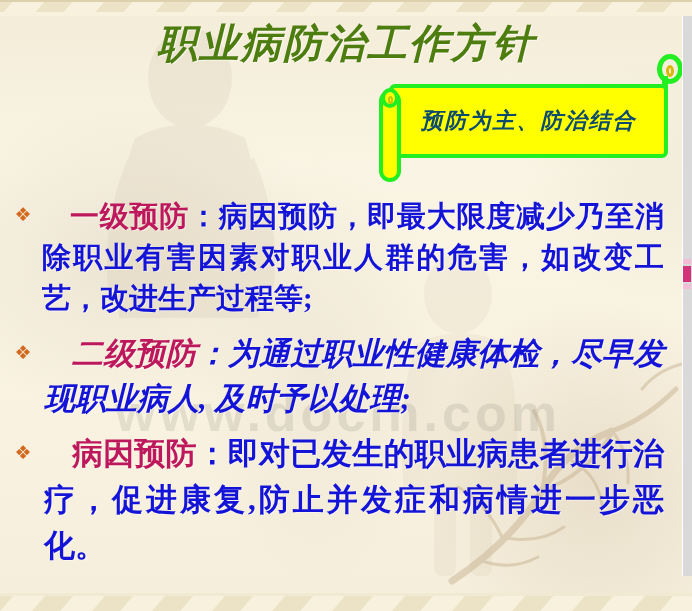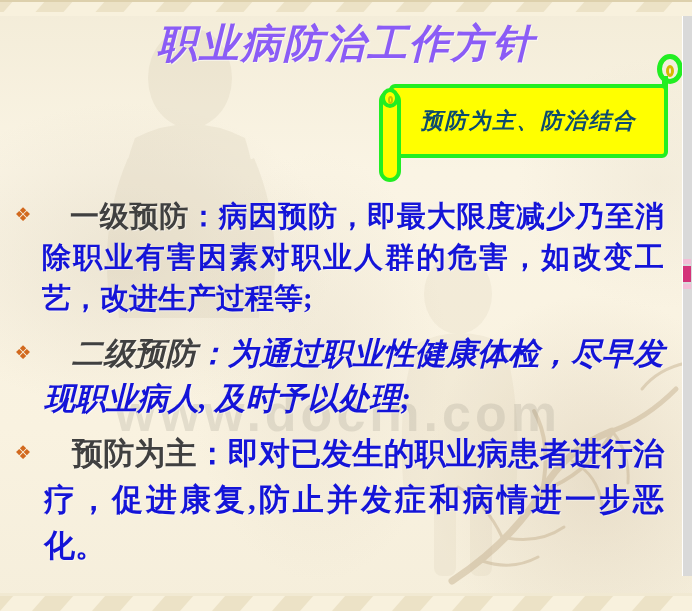--- a/index.html
+++ b/index.html
@@ -90,21 +90,21 @@
     position: absolute;
     left: 0;
     top: 16px;
     width: 692px;
     text-align: center;
     font-family: "Liberation Serif", "DejaVu Serif", serif;
     font-size: 40px;
     font-weight: 700;
     font-style: italic;
     letter-spacing: 2px;
-    color: #8b5cf6;
+    color: #4d7c0f;
     text-shadow: 1px 1px 0 rgba(255,255,255,.6);
     white-space: nowrap;
   }
 
   
   .scroll-wrap {
     position: absolute;
     left: 375px;
     top: 62px;
     width: 310px;
@@ -228,21 +228,21 @@
   .bullet-text {
     display: block;
     font-family: "Liberation Serif", "DejaVu Serif", serif;
     color: #1414d8;
     font-weight: 700;
     text-align: justify;
     text-justify: inter-character;
     text-shadow: 1px 1px 0 rgba(255,255,255,.45);
   }
   .bullet-text .lead {
-    color: #404040;
+    color: #be185d;
   }
 
   .b1 .bullet-marker { top: 9px; }
   .b1 .bullet-text {
     font-size: 29px;
     line-height: 41px;
     padding: 0 14px 0 42px;
     text-indent: 28px;
   }
 
@@ -399,21 +399,21 @@
       <span class="bullet-text"><span class="lead">一级预防</span><span>：病因预防，即最大限度减少乃至消除职业有害因素对职业人群的危害，如改变工艺，改进生产过程等;</span></span>
     </div>
 
     <div class="bullet-block b2">
       <span class="bullet-marker">❖</span>
       <span class="bullet-text"><span class="lead">二级预防</span><span>：为通过职业性健康体检，尽早发现职业病人, 及时予以处理;</span></span>
     </div>
 
     <div class="bullet-block b3">
       <span class="bullet-marker">❖</span>
-      <span class="bullet-text"><span class="lead">预防为主</span><span>：即对已发生的职业病患者进行治疗，促进康复,防止并发症和病情进一步恶化。</span></span>
+      <span class="bullet-text"><span class="lead">病因预防</span><span>：即对已发生的职业病患者进行治疗，促进康复,防止并发症和病情进一步恶化。</span></span>
     </div>
 
   </div>
 
   <div class="edge-strip">
     <div class="edge-thumb"></div>
   </div>
 
 </div>
 

